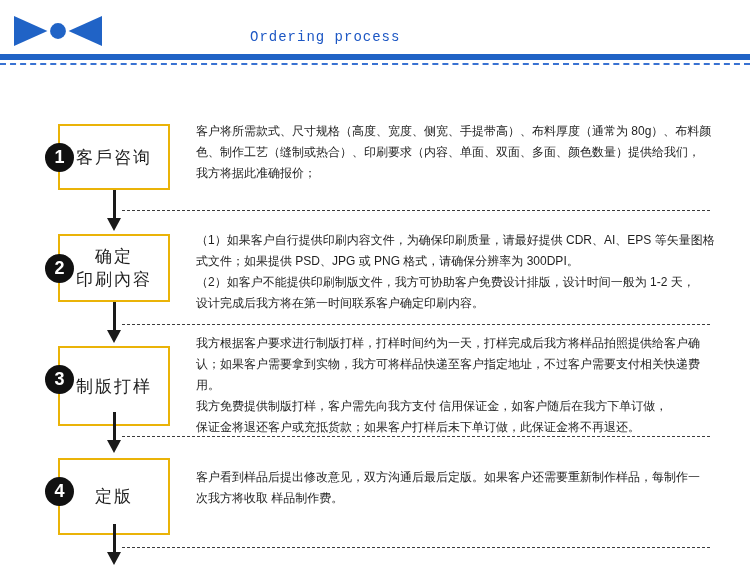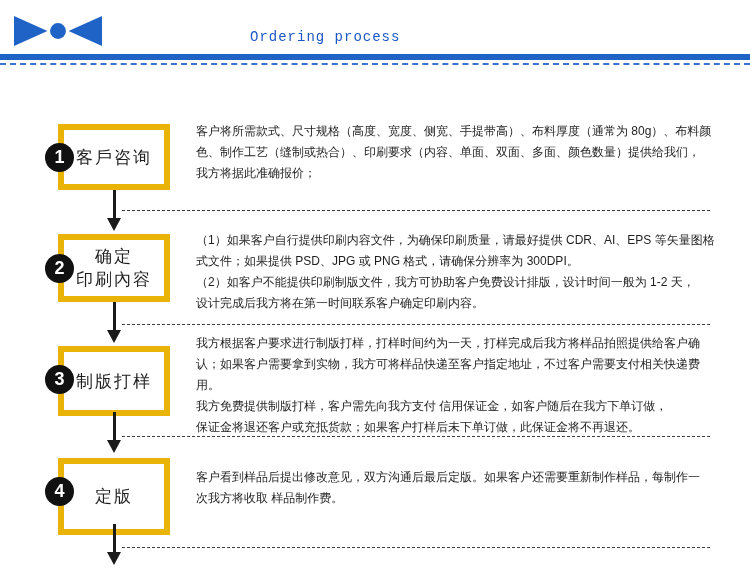--- a/index.html
+++ b/index.html
@@ -16,29 +16,29 @@
   .page-subtitle{
     position:absolute;left:250px;top:29px;
     font-family:"Liberation Mono", monospace;
     font-size:14px;font-weight:normal;color:#1d57c4;letter-spacing:1px;
   }
   .header-bar{position:absolute;left:0;top:54px;width:750px;height:6px;background:#2063c6;}
   .header-dash{position:absolute;left:0;top:63px;width:750px;border-top:2px dashed #3a72d2;}
   
   .step-box{
     position:absolute;left:58px;width:112px;background:#fff;
-    border:6px solid #eab308;box-sizing:border-box;
+    border:2px solid #eab308;box-sizing:border-box;
     display:flex;align-items:center;justify-content:center;text-align:center;
   }
   .step-label{
     font-size:17px;color:#1f1f1f;letter-spacing:2px;line-height:23px;white-space:pre-line;
   }
   .box1{top:124px;height:66px;}
   .box2{top:234px;height:68px;}
-  .box3{top:346px;height:70px;}
+  .box3{top:346px;height:80px;}
   .box4{top:458px;height:77px;}
   .step-num{
     position:absolute;left:45px;width:29px;height:29px;border-radius:50%;
     background:#111;color:#fff;font-size:18px;font-weight:bold;
     display:flex;align-items:center;justify-content:center;z-index:2;
   }
   .num1{top:143px;} .num2{top:254px;} .num3{top:365px;} .num4{top:477px;}
   
   .arrow-stem{position:absolute;left:113px;width:3px;background:#1a1a1a;}
   .arrow-head{

